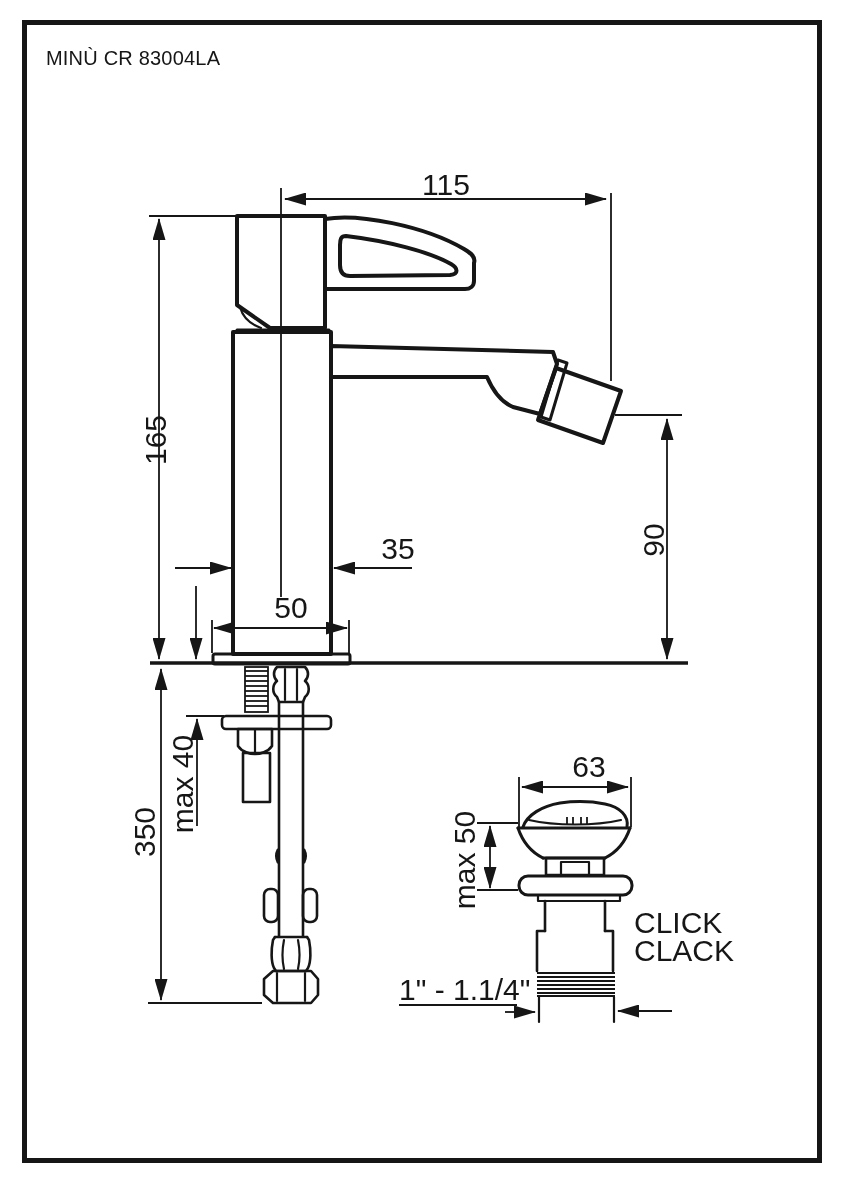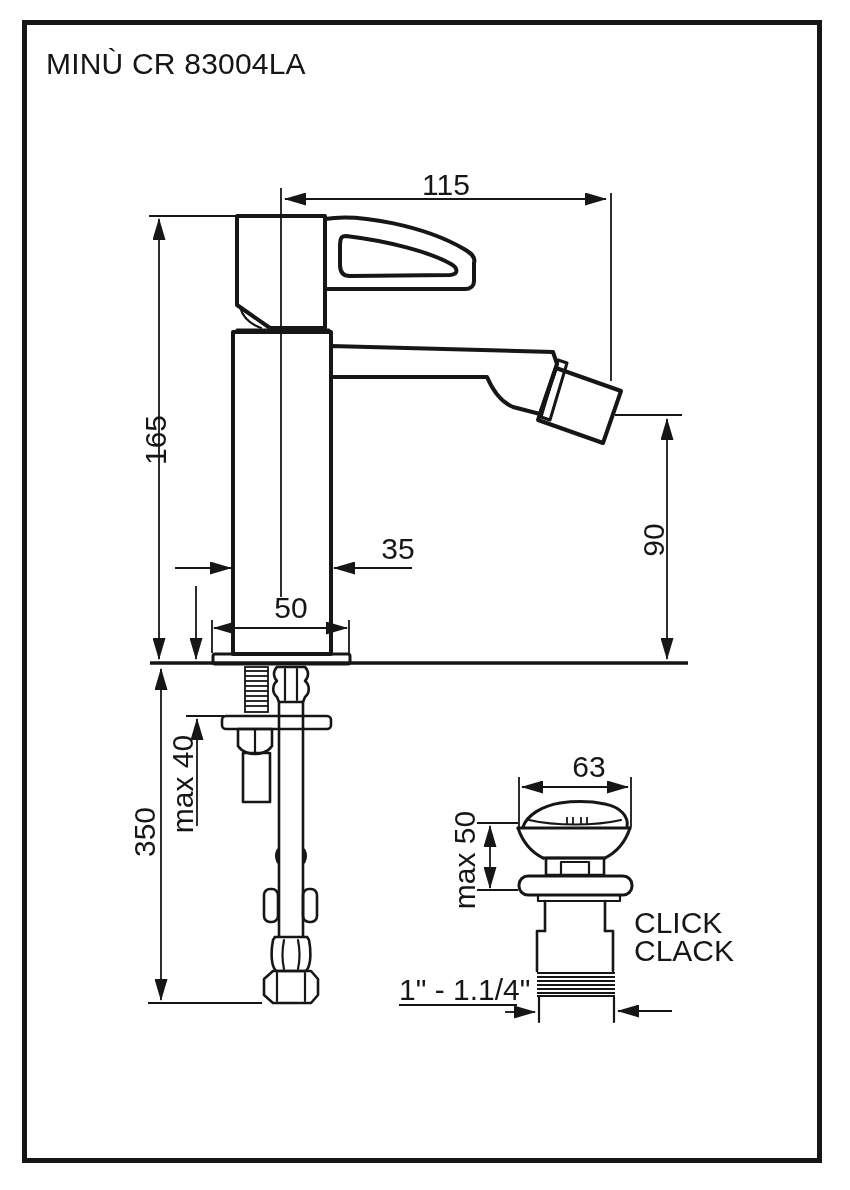--- a/index.html
+++ b/index.html
@@ -1,20 +1,20 @@
 <!DOCTYPE html>
 <html><head>
 <meta charset="utf-8">
 <style>
   html,body{margin:0;padding:0;background:#ffffff;}
   body{width:850px;height:1190px;position:relative;font-family:"Liberation Sans",sans-serif;}
   .sheet{position:absolute;left:0;top:0;width:850px;height:1190px;background:#fff;}
   .frame{position:absolute;left:22px;top:20px;width:800px;height:1143px;
          border:5px solid #161616;box-sizing:border-box;background:#fff;}
-  .title{position:absolute;left:46px;top:47px;font-size:30px;color:#161616;
+  .title{position:absolute;left:46px;top:47px;font-size:20px;color:#161616;
          font-family:"Liberation Sans",sans-serif;letter-spacing:0.2px;}
   svg{position:absolute;left:0;top:0;}
   .dim{stroke:#161616;stroke-width:1.8;fill:none;}
   .deck{stroke:#161616;stroke-width:3.5;fill:none;}
   .o4{stroke:#161616;stroke-width:4;fill:none;stroke-linejoin:round;stroke-linecap:round;}
   .o3{stroke:#161616;stroke-width:3;fill:none;stroke-linejoin:round;stroke-linecap:round;}
   .o26{stroke:#161616;stroke-width:2.6;fill:none;stroke-linejoin:round;stroke-linecap:round;}
   .o22{stroke:#161616;stroke-width:2.2;fill:none;stroke-linejoin:round;stroke-linecap:round;}
   .o18{stroke:#161616;stroke-width:1.8;fill:none;}
   .dimtxt{font-family:"Liberation Sans",sans-serif;font-size:30px;fill:#161616;}

